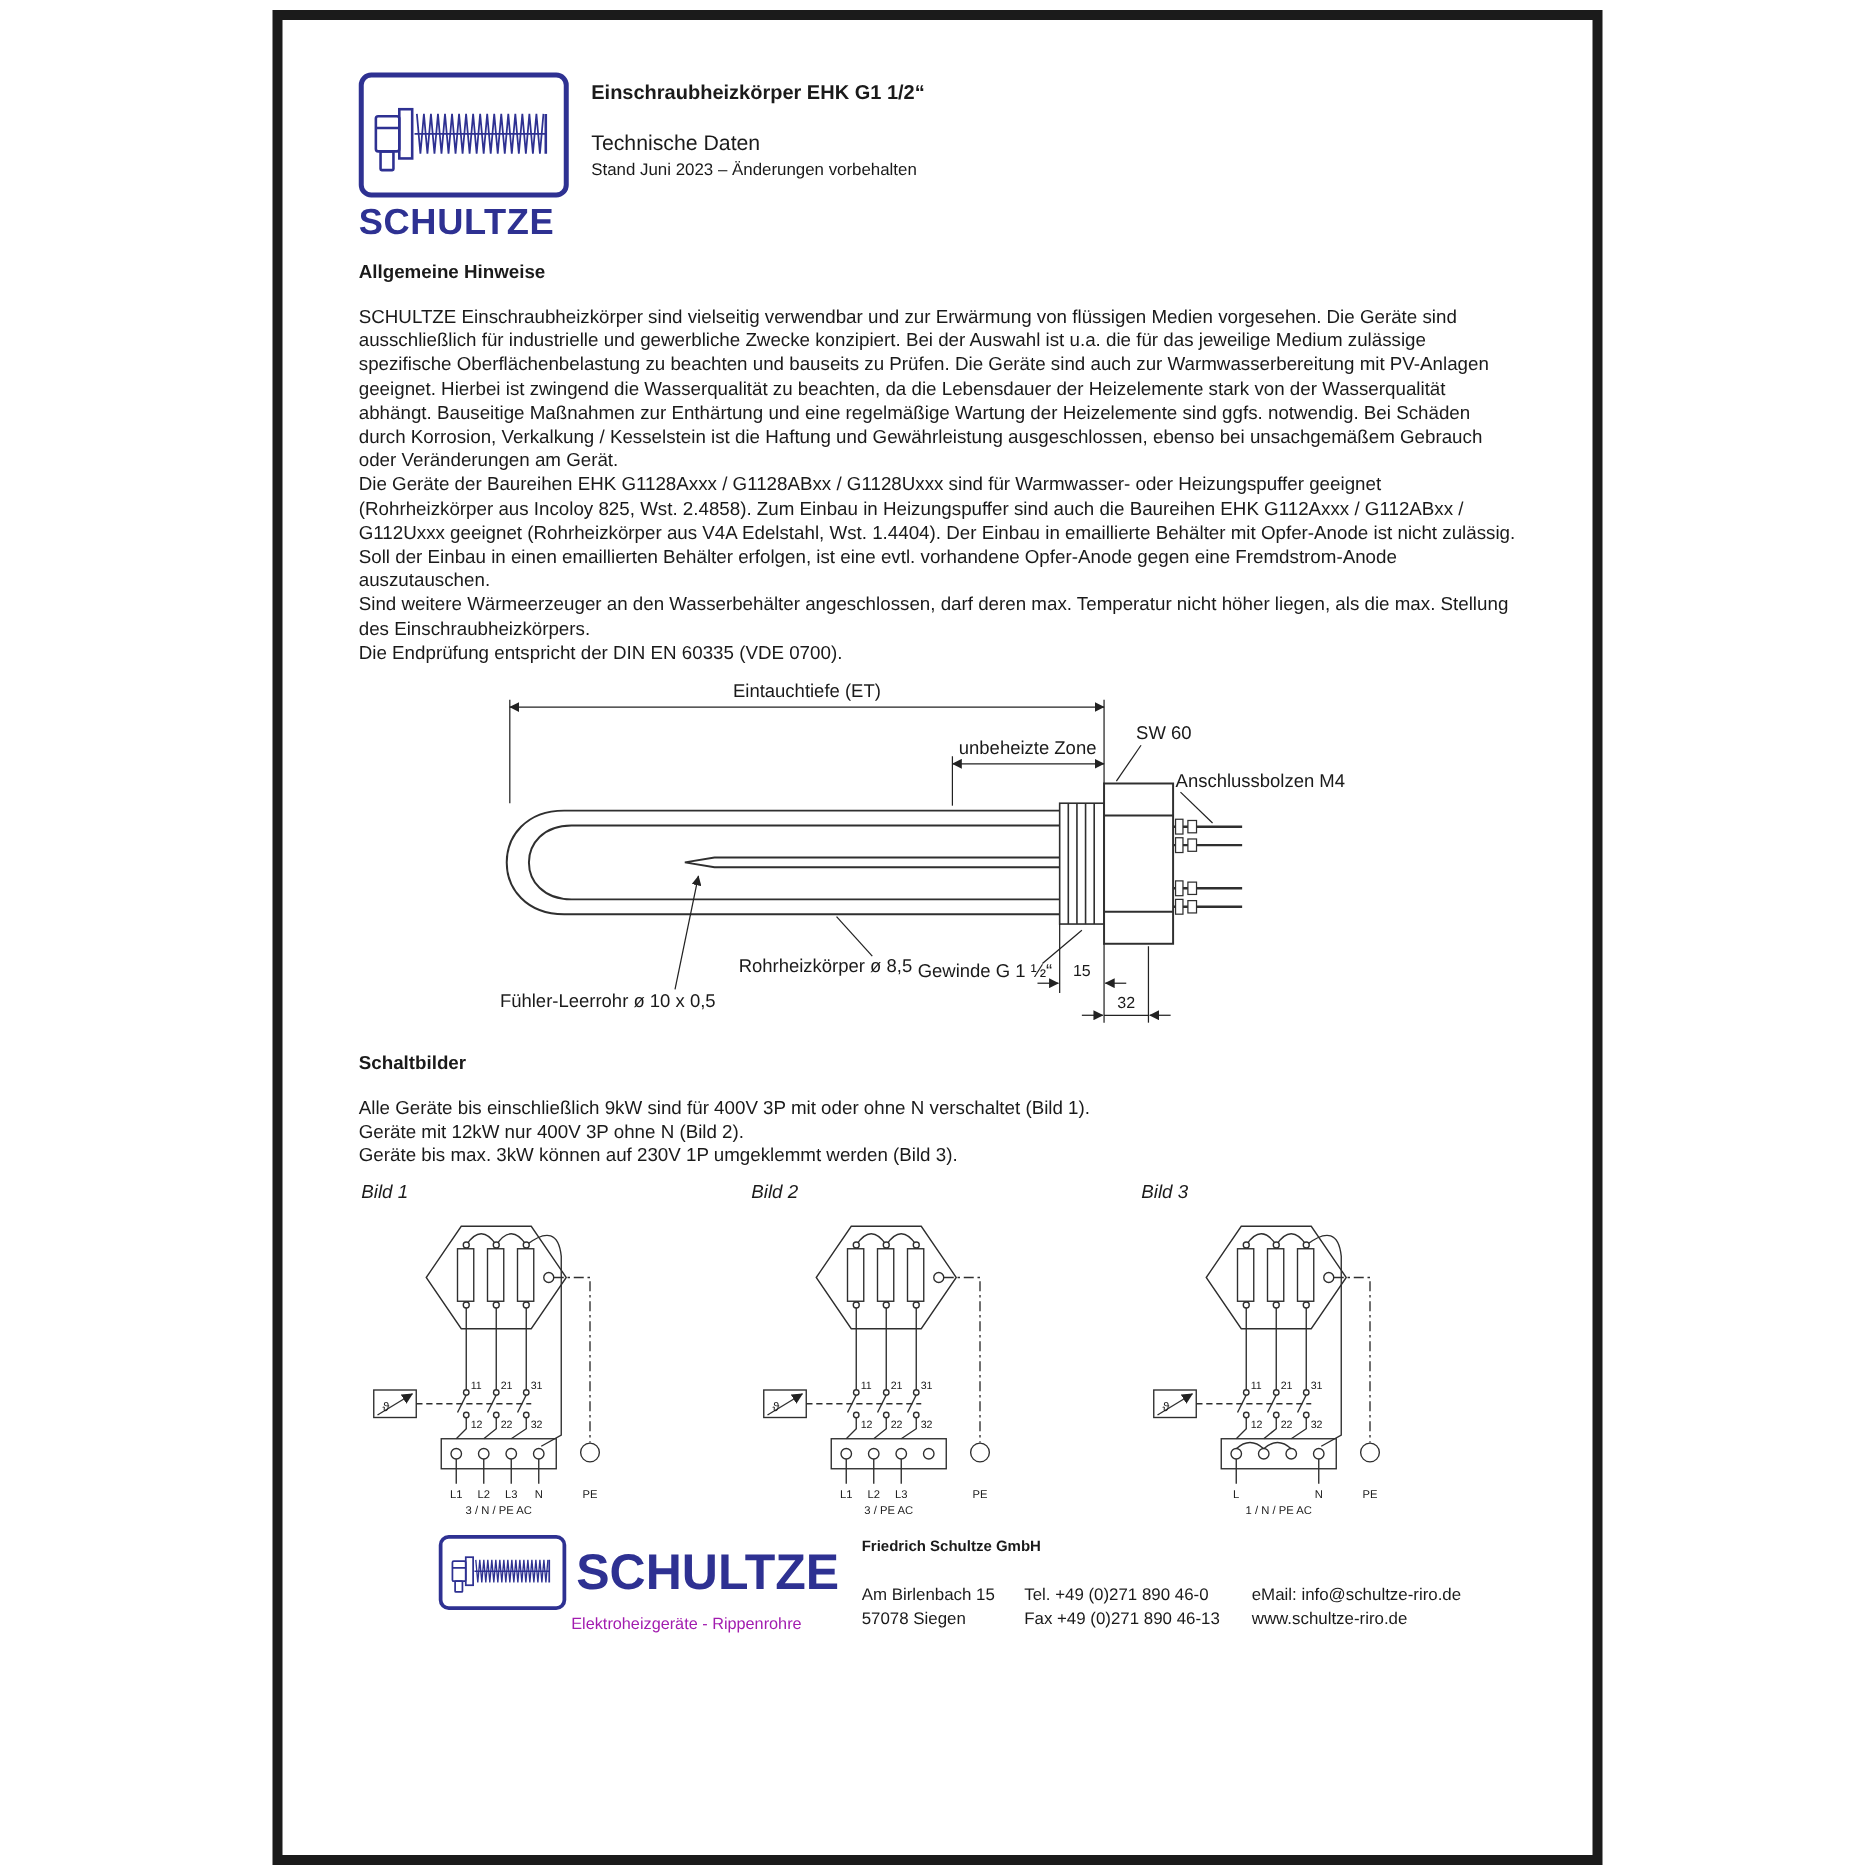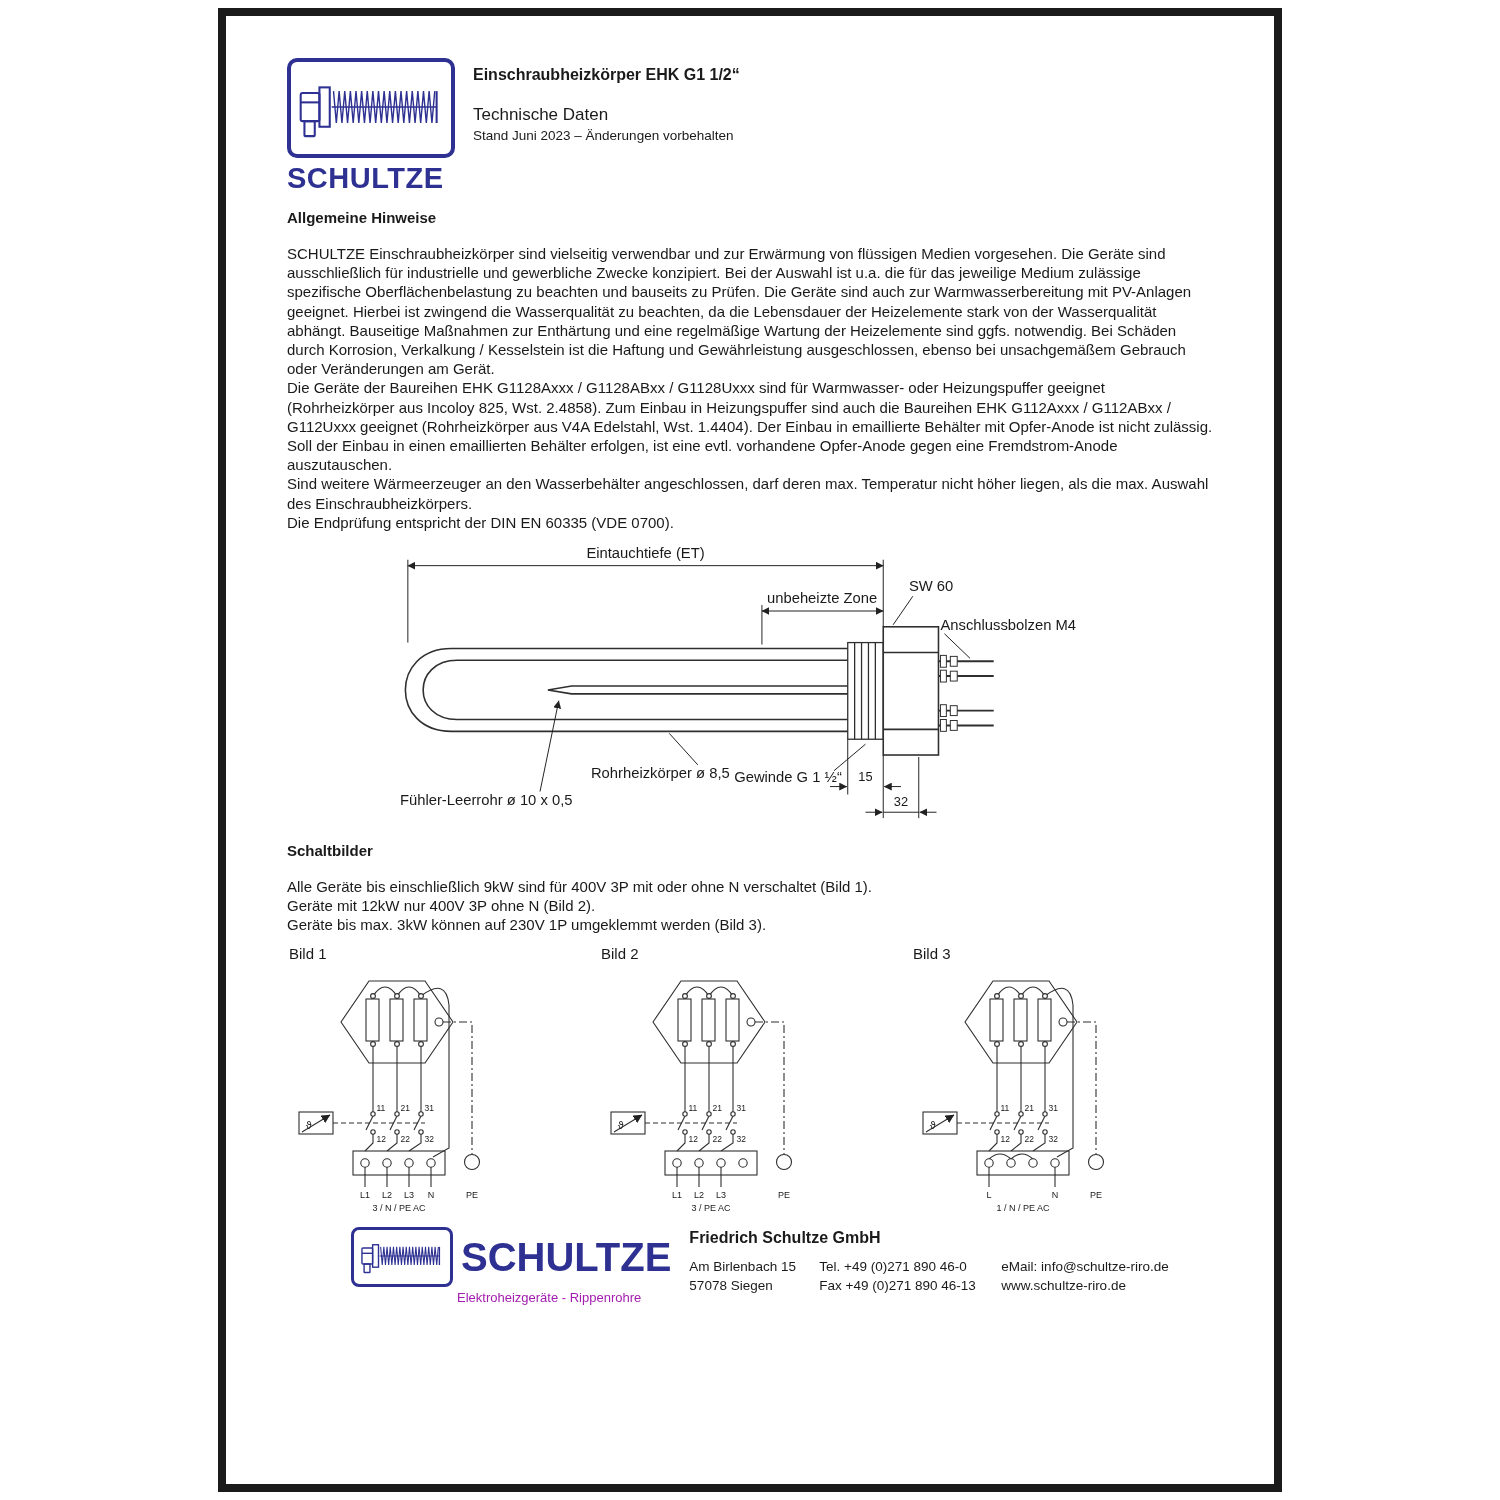--- a/index.html
+++ b/index.html
@@ -27,33 +27,33 @@
 
   h3 { font-size:15px; margin:14px 0 18px; font-weight:bold; }
   .bodytext { font-size:15px; line-height:19.2px; }
   .bodytext p { margin:0; }
 
   .tech-drawing { margin:8px 0 0 100px; display:block; }
 
   .diagrams { display:flex; margin-top:10px; margin-left:2px; }
   .diagram { width:240px; margin-right:72px; flex:none; }
   .diagram:last-child { margin-right:0; }
-  .bild-label { font-size:15px; margin-bottom:3px; }
+  .bild-label { font-size:15px; margin-bottom:3px;font-style:italic; }
 
   
   .footer { display:flex; margin-top:8px; margin-left:64px; align-items:flex-start; }
   .footer-logo-row { display:flex; align-items:center; }
   .footer-logo-box {
     width:96px; height:54px; border:3px solid #2e3192; border-radius:8px;
     display:flex; align-items:center; justify-content:center; flex:none;
   }
   .footer-brand { font-size:40px; font-weight:bold; color:#2e3192; line-height:1; margin-left:8px; }
   .footer-tagline { font-size:13px; color:#a21caf; margin:3px 0 0 106px; }
   .footer-info { margin-left:18px; padding-top:2px; font-size:13.5px; }
-  .footer-company { font-weight:bold; font-size:16px; margin-bottom:12px; }
+  .footer-company { font-weight:bold; font-size:12px; margin-bottom:24px; }
   .footer-grid { display:grid; grid-template-columns:130px 182px auto; row-gap:4px; }
 
   svg text { font-family:"Liberation Sans", sans-serif; }
 </style>
 </head>
 <body>
 
 <div class="page">
   <div class="content">
 
@@ -77,21 +77,21 @@
         <div class="doc-title">Einschraubheizkörper EHK G1 1/2“</div>
         <div class="doc-subtitle">Technische Daten</div>
         <div class="doc-stand">Stand Juni 2023 – Änderungen vorbehalten</div>
       </div>
     </div>
 
     <h3>Allgemeine Hinweise</h3>
     <div class="bodytext">
       <p>SCHULTZE Einschraubheizkörper sind vielseitig verwendbar und zur Erwärmung von flüssigen Medien vorgesehen. Die Geräte sind ausschließlich für industrielle und gewerbliche Zwecke konzipiert. Bei der Auswahl ist u.a. die für das jeweilige Medium zulässige spezifische Oberflächenbelastung zu beachten und bauseits zu Prüfen. Die Geräte sind auch zur Warmwasserbereitung mit PV-Anlagen geeignet. Hierbei ist zwingend die Wasserqualität zu beachten, da die Lebensdauer der Heizelemente stark von der Wasserqualität abhängt. Bauseitige Maßnahmen zur Enthärtung und eine regelmäßige Wartung der Heizelemente sind ggfs. notwendig. Bei Schäden durch Korrosion, Verkalkung / Kesselstein ist die Haftung und Gewährleistung ausgeschlossen, ebenso bei unsachgemäßem Gebrauch oder Veränderungen am Gerät.</p>
       <p>Die Geräte der Baureihen EHK G1128Axxx / G1128ABxx / G1128Uxxx sind für Warmwasser- oder Heizungspuffer geeignet (Rohrheizkörper aus Incoloy 825, Wst. 2.4858). Zum Einbau in Heizungspuffer sind auch die Baureihen EHK G112Axxx / G112ABxx / G112Uxxx geeignet (Rohrheizkörper aus V4A Edelstahl, Wst. 1.4404). Der Einbau in emaillierte Behälter mit Opfer-Anode ist nicht zulässig. Soll der Einbau in einen emaillierten Behälter erfolgen, ist eine evtl. vorhandene Opfer-Anode gegen eine Fremdstrom-Anode auszutauschen.</p>
-      <p>Sind weitere Wärmeerzeuger an den Wasserbehälter angeschlossen, darf deren max. Temperatur nicht höher liegen, als die max. Auswahl des Einschraubheizkörpers.</p>
+      <p>Sind weitere Wärmeerzeuger an den Wasserbehälter angeschlossen, darf deren max. Temperatur nicht höher liegen, als die max. Stellung des Einschraubheizkörpers.</p>
       <p>Die Endprüfung entspricht der DIN EN 60335 (VDE 0700).</p>
     </div>
 
 
     <svg class="tech-drawing" width="740" height="288" viewBox="0 0 740 292">
       <defs>
         <marker id="arr" viewBox="0 0 10 10" refX="9.5" refY="5" markerWidth="8" markerHeight="8" orient="auto-start-reverse">
           <path d="M0 0 L10 5 L0 10 z" fill="#222"></path>
         </marker>
       </defs>

